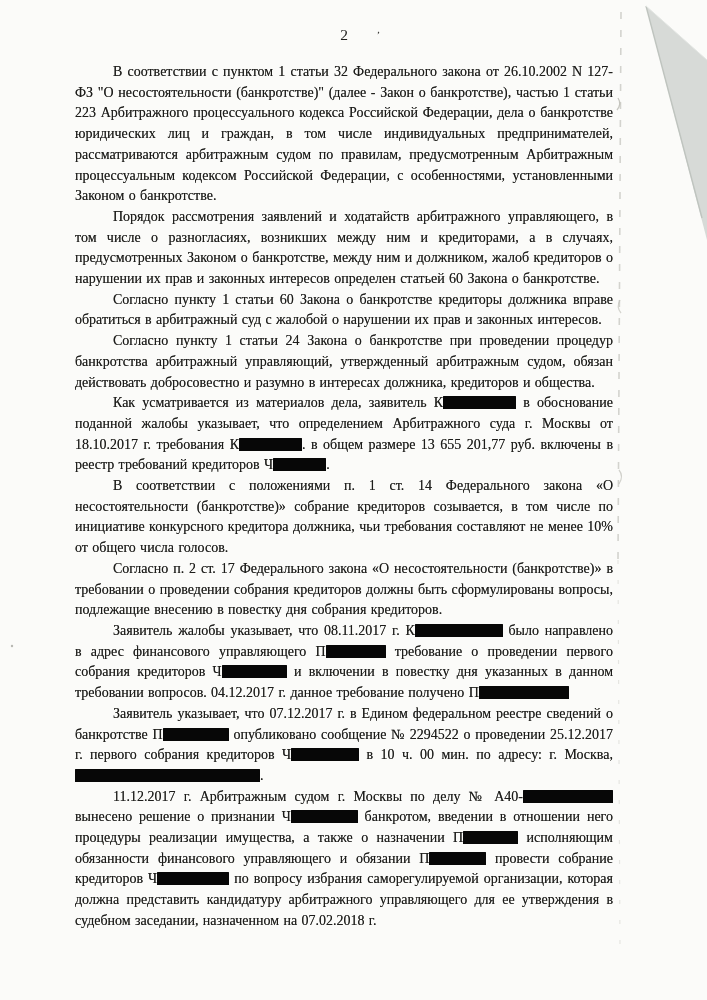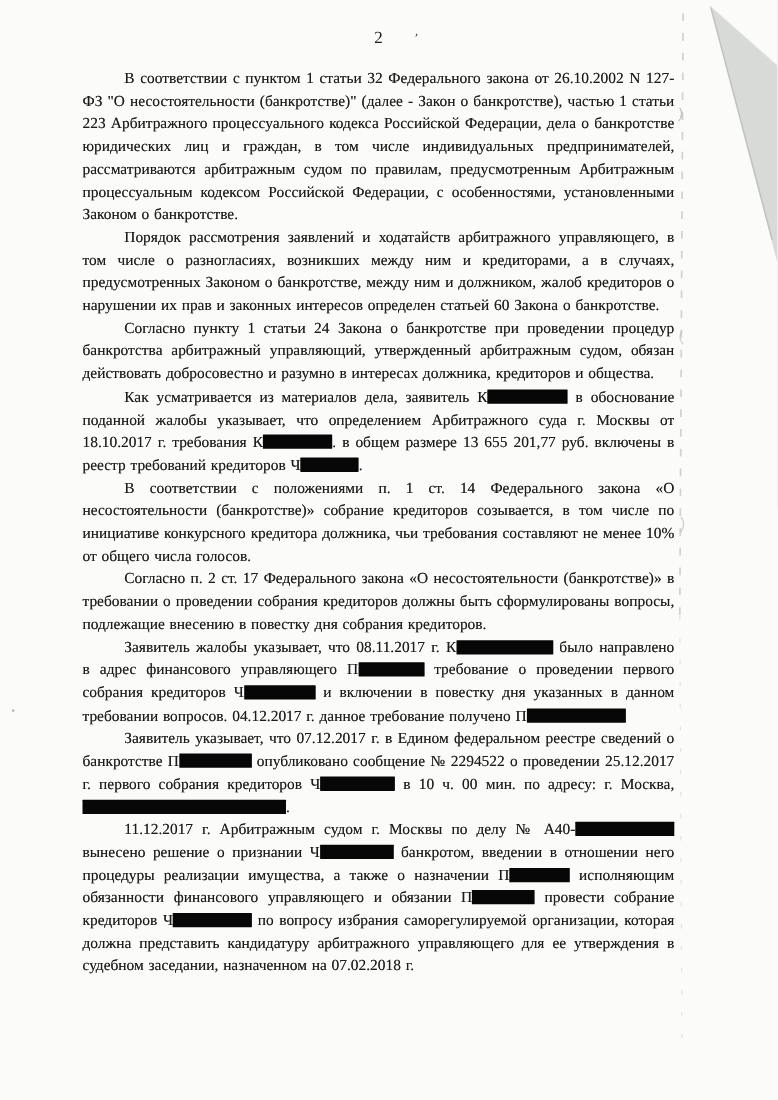--- a/index.html
+++ b/index.html
@@ -49,20 +49,21 @@
 <div class="page">
 
   <div class="doc">
     <div class="pagehead">
       <span>2</span>
       <span class="mark">’</span>
     </div>
     <div id="paras">
         <p class="para"><span class="">В соответствии с пунктом 1 статьи 32 Федерального закона от 26.10.2002 N 127-ФЗ "О несостоятельности (банкротстве)" (далее - Закон о банкротстве), частью 1 статьи 223 Арбитражного процессуального кодекса Российской Федерации, дела о банкротстве юридических лиц и граждан, в том числе индивидуальных предпринимателей, рассматриваются арбитражным судом по правилам, предусмотренным Арбитражным процессуальным кодексом Российской Федерации, с особенностями, установленными Законом о банкротстве.</span></p>
         <p class="para"><span class="">Порядок рассмотрения заявлений и ходатайств арбитражного управляющего, в том числе о разногласиях, возникших между ним и кредиторами, а в случаях, предусмотренных Законом о банкротстве, между ним и должником, жалоб кредиторов о нарушении их прав и законных интересов определен статьей 60 Закона о банкротстве.</span></p>
+        <p class="para"><span class="">Согласно пункту 1 статьи 60 Закона о банкротстве кредиторы должника вправе обратиться в арбитражный суд с жалобой о нарушении их прав и законных интересов.</span></p>
         <p class="para"><span class="">Согласно пункту 1 статьи 24 Закона о банкротстве при проведении процедур банкротства арбитражный управляющий, утвержденный арбитражным судом, обязан действовать добросовестно и разумно в интересах должника, кредиторов и общества.</span></p>
         <p class="para"><span class="">Как усматривается из материалов дела, заявитель К</span><span class="redact" style="width: 73px;"></span><span class=""> в обоснование поданной жалобы указывает, что определением Арбитражного суда г. Москвы от 18.10.2017 г. требования К</span><span class="redact" style="width: 63px;"></span><span class="">. в общем размере 13 655 201,77 руб. включены в реестр требований кредиторов Ч</span><span class="redact" style="width: 53px;"></span><span class="">.</span></p>
         <p class="para"><span class="">В соответствии с положениями п. 1 ст. 14 Федерального закона «О несостоятельности (банкротстве)» собрание кредиторов созывается, в том числе по инициативе конкурсного кредитора должника, чьи требования составляют не менее 10% от общего числа голосов.</span></p>
         <p class="para"><span class="">Согласно п. 2 ст. 17 Федерального закона «О несостоятельности (банкротстве)» в требовании о проведении собрания кредиторов должны быть сформулированы вопросы, подлежащие внесению в повестку дня собрания кредиторов.</span></p>
         <p class="para"><span class="">Заявитель жалобы указывает, что 08.11.2017 г. К</span><span class="redact" style="width: 88px;"></span><span class=""> было направлено в адрес финансового управляющего П</span><span class="redact" style="width: 60px;"></span><span class=""> требование о проведении первого собрания кредиторов Ч</span><span class="redact" style="width: 65px;"></span><span class=""> и включении в повестку дня указанных в данном требовании вопросов. 04.12.2017 г. данное требование получено П</span><span class="redact" style="width: 90px;"></span></p>
         <p class="para"><span class="">Заявитель указывает, что 07.12.2017 г. в Едином федеральном реестре сведений о банкротстве П</span><span class="redact" style="width: 66px;"></span><span class=""> опубликовано сообщение № 2294522 о проведении 25.12.2017 г. первого собрания кредиторов Ч</span><span class="redact" style="width: 68px;"></span><span class=""> в 10 ч. 00 мин. по адресу: г. Москва, </span><span class="redact" style="width: 185px;"></span><span class="">.</span></p>
         <p class="para"><span class="">11.12.2017 г. Арбитражным судом г. Москвы по делу № А40-</span><span class="redact" style="width: 90px;"></span><span class=""> вынесено решение о признании Ч</span><span class="redact" style="width: 67px;"></span><span class=""> банкротом, введении в отношении него процедуры реализации имущества, а также о назначении П</span><span class="redact" style="width: 55px;"></span><span class=""> исполняющим обязанности финансового управляющего и обязании П</span><span class="redact" style="width: 57px;"></span><span class=""> провести собрание кредиторов Ч</span><span class="redact" style="width: 72px;"></span><span class=""> по вопросу избрания саморегулируемой организации, которая должна представить кандидатуру арбитражного управляющего для ее утверждения в судебном заседании, назначенном на 07.02.2018 г.</span></p>
       </div>
   </div>
 

